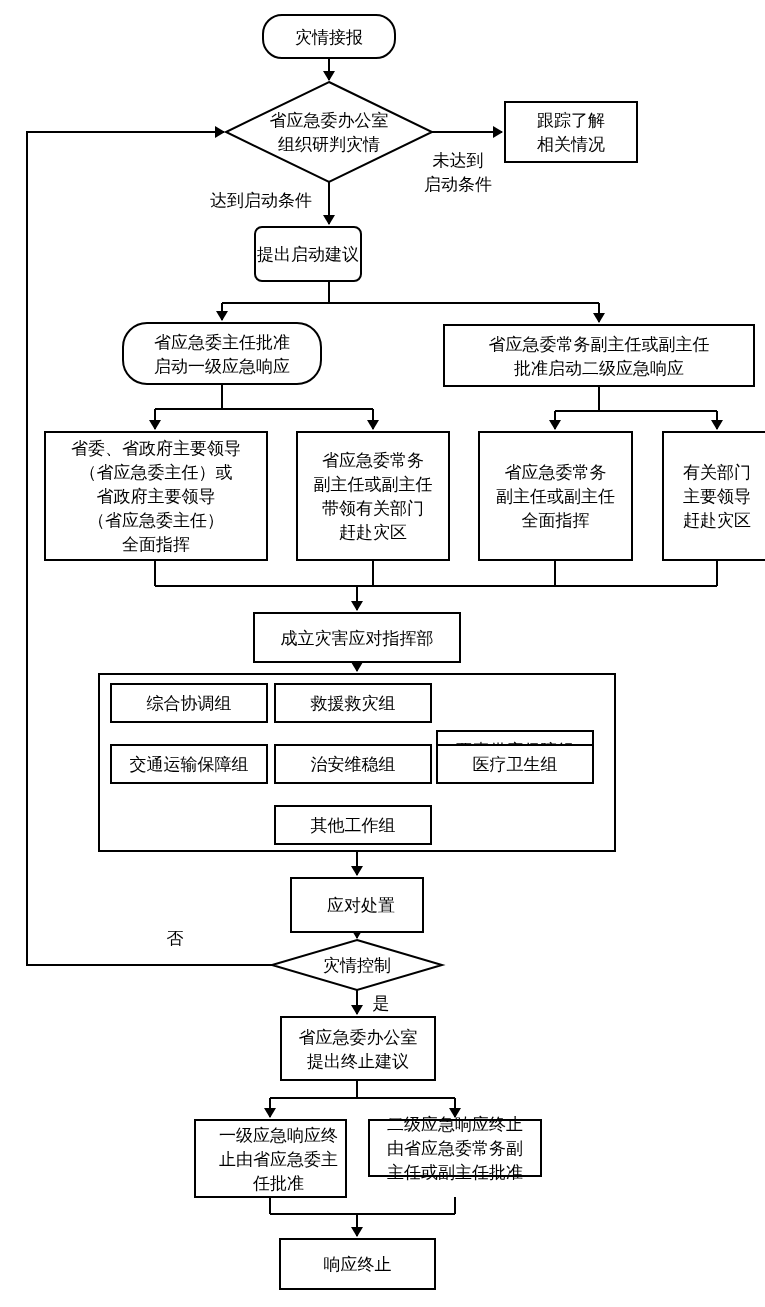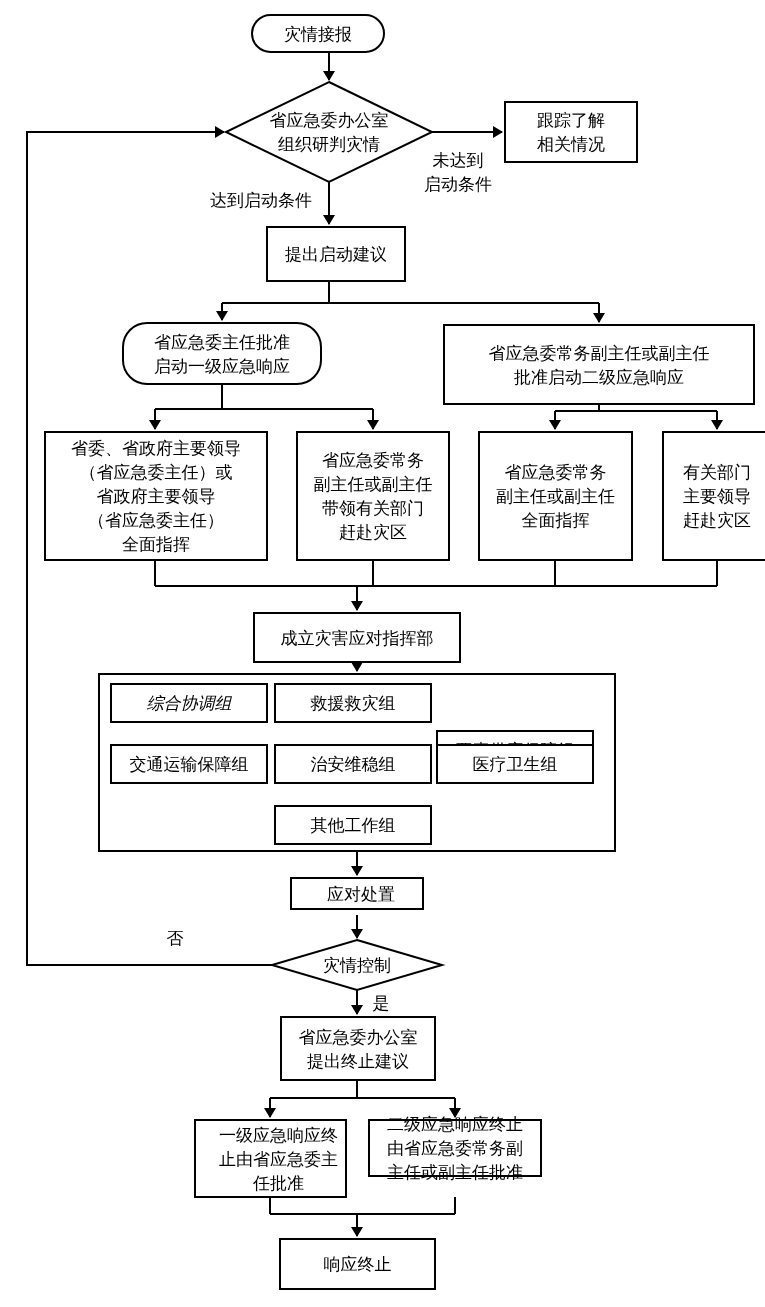--- a/index.html
+++ b/index.html
@@ -67,36 +67,36 @@
     <line x1="270" y1="1098" x2="270" y2="1117" marker-end="url(#ah)"></line>
     <line x1="455" y1="1098" x2="455" y2="1117" marker-end="url(#ah)"></line>
 
     <line x1="270" y1="1197" x2="270" y2="1214"></line>
     <line x1="455" y1="1197" x2="455" y2="1214"></line>
     <line x1="270" y1="1214" x2="455" y2="1214"></line>
     <line x1="357" y1="1214" x2="357" y2="1236" marker-end="url(#ah)"></line>
   </g>
 </svg>
 
-<div class="node terminal" style="left:251px;top:14px;width:134px;height:39px;">灾情接报</div>
+<div class="node terminal" style="left:262px;top:14px;width:134px;height:45px;">灾情接报</div>
 
 <div class="lbl" style="left:240px;top:108px;width:178px;">省应急委办公室
 组织研判灾情</div>
 
 <div class="node" style="left:504px;top:101px;width:134px;height:62px;">跟踪了解
 相关情况</div>
 <div class="lbl" style="left:408px;top:148px;width:100px;">未达到
 启动条件</div>
 <div class="lbl" style="left:196px;top:188px;width:130px;">达到启动条件</div>
 
-<div class="node" style="left:266px;top:226px;width:140px;height:56px;">提出启动建议</div>
+<div class="node" style="left:254px;top:226px;width:108px;height:56px;border-radius:8px;">提出启动建议</div>
 
 <div class="node" style="left:122px;top:322px;width:200px;height:63px;border-radius:25px;">省应急委主任批准
 启动一级应急响应</div>
-<div class="node" style="left:443px;top:324px;width:312px;height:81px;">省应急委常务副主任或副主任
+<div class="node" style="left:443px;top:324px;width:312px;height:63px;">省应急委常务副主任或副主任
 批准启动二级应急响应</div>
 
 <div class="node" style="left:44px;top:431px;width:224px;height:130px;">省委、省政府主要领导
 （省应急委主任）或
 省政府主要领导
 （省应急委主任）
 全面指挥</div>
 <div class="node" style="left:296px;top:431px;width:154px;height:130px;">省应急委常务
 副主任或副主任
 带领有关部门
@@ -104,29 +104,29 @@
 <div class="node" style="left:478px;top:431px;width:155px;height:130px;">省应急委常务
 副主任或副主任
 全面指挥</div>
 <div class="node" style="left:662px;top:431px;width:110px;height:130px;">有关部门
 主要领导
 赶赴灾区</div>
 
 <div class="node" style="left:253px;top:612px;width:208px;height:51px;">成立灾害应对指挥部</div>
 
 <div class="node" style="left:98px;top:673px;width:518px;height:179px;"></div>
-<div class="node" style="left:110px;top:683px;width:158px;height:40px;font-style:italic;">综合协调组</div>
+<div class="node" style="left:110px;top:683px;width:158px;height:40px;">综合协调组</div>
 <div class="node" style="left:274px;top:683px;width:158px;height:40px;">救援救灾组</div>
 <div class="node" style="left:436px;top:683px;width:158px;height:40px;margin-top:47px;">要素供应保障组</div>
 <div class="node" style="left:110px;top:744px;width:158px;height:40px;">交通运输保障组</div>
 <div class="node" style="left:274px;top:744px;width:158px;height:40px;">治安维稳组</div>
 <div class="node" style="left:436px;top:744px;width:158px;height:40px;">医疗卫生组</div>
 <div class="node" style="left:274px;top:805px;width:158px;height:40px;">其他工作组</div>
 
-<div class="node" style="left:290px;top:877px;width:134px;height:33px;padding-left:8px;">应对处置</div>
+<div class="node" style="left:290px;top:877px;width:134px;height:56px;padding-left:8px;">应对处置</div>
 
 <div class="lbl" style="left:300px;top:953px;width:114px;">灾情控制</div>
 <div class="lbl" style="left:160px;top:926px;width:30px;">否</div>
 <div class="lbl" style="left:366px;top:991px;width:30px;">是</div>
 
 <div class="node" style="left:280px;top:1016px;width:156px;height:65px;">省应急委办公室
 提出终止建议</div>
 
 <div class="node" style="left:194px;top:1119px;width:153px;height:79px;padding-left:16px;">一级应急响应终
 止由省应急委主

